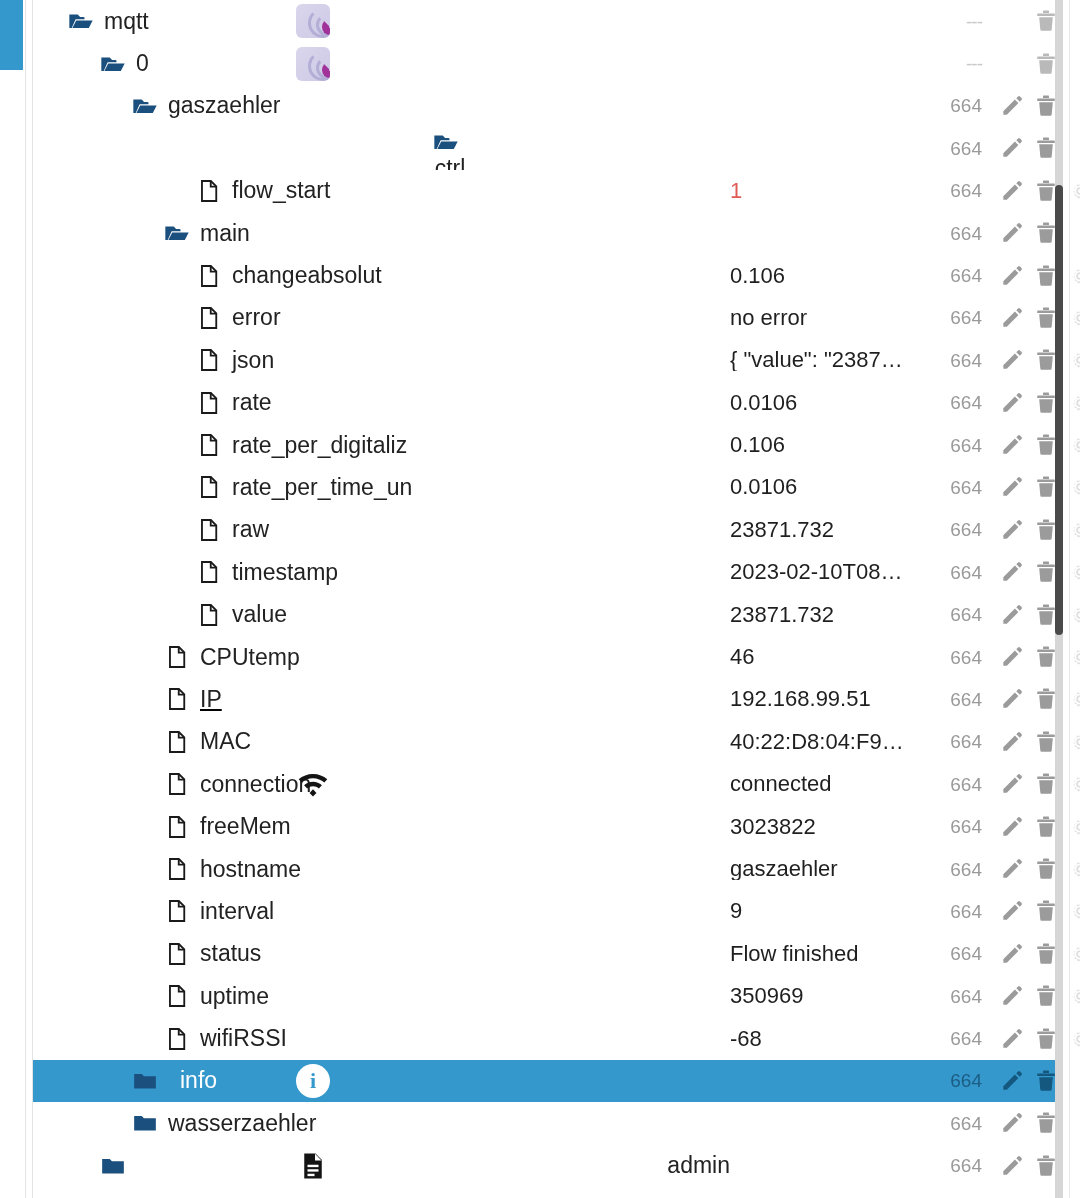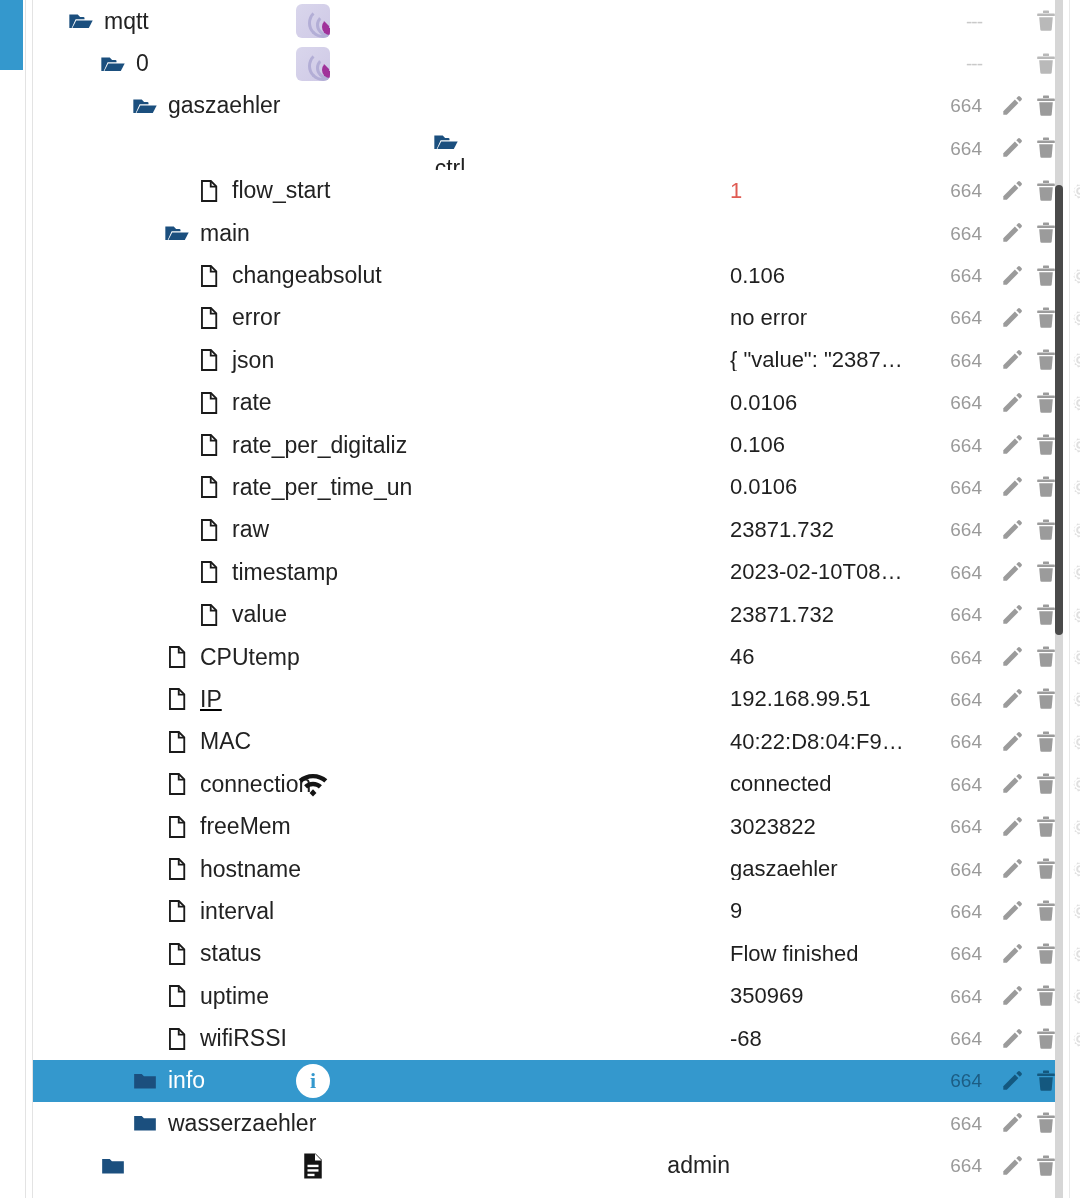--- a/index.html
+++ b/index.html
@@ -1046,21 +1046,21 @@
           </span>
           <span class="act">
             <svg width="26" height="26" viewBox="0 0 24 24">
               <path fill="#e0e0e0" d="M12 8.2a3.8 3.8 0 1 0 0 7.6 3.8 3.8 0 0 0 0-7.6zm0 5.7a1.9 1.9 0 1 1 0-3.8 1.9 1.9 0 0 1 0 3.8z"></path>
               <path fill="#e0e0e0" d="M20.6 13.6 22.4 12l-1.8-1.6.5-2.4-2.4-.5-.9-2.3-2.3.9L13 4.3l-1.6 1.8-2.4-.5L8.5 8l-2.3.9.9 2.3-1.8 1.6 1.8 1.6-.5 2.4 2.4.5.9 2.3 2.3-.9 1.6 1.8 1.6-1.8 2.4.5.5-2.4 2.3-.9zM12 17.6a5.6 5.6 0 1 1 0-11.2 5.6 5.6 0 0 1 0 11.2z"></path>
             </svg>
           </span>
         </div>
       </div>
       <div class="row selected">
-        <div class="name-cell" style="padding-left: 97px;">
+        <div class="name-cell" style="padding-left: 97px; gap: 12px;">
           <span class="tree-icon">
             <svg width="26" height="26" viewBox="0 0 24 24">
               <path fill="#1b4f7e" d="M2 5.5h7l2 2.2h11V19H2z"></path>
             </svg>
           </span>
           <span class="label">info</span>
           <span class="badge-icon">
             <span class="info-circle">i</span>
           </span>
         </div>

